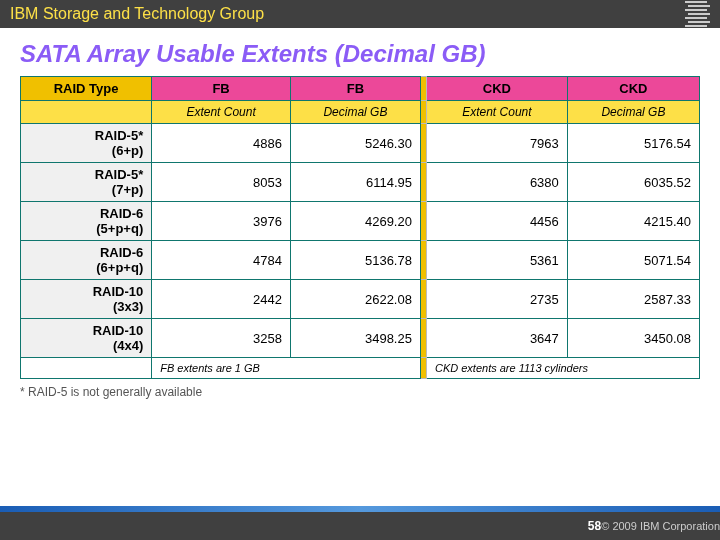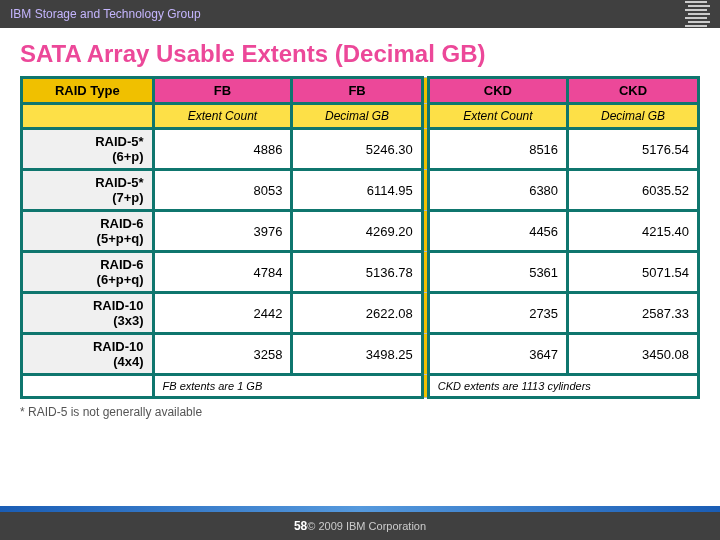--- a/index.html
+++ b/index.html
@@ -14,22 +14,22 @@
     
     .header-bar {
       background: #404040;
       height: 28px;
       display: flex;
       align-items: center;
       justify-content: space-between;
       padding: 0 10px;
     }
     .header-bar-title {
-      color: #c4b5fd;
-      font-size: 12px;
+      color: #fde047;
+      font-size: 16px;
     }
     .ibm-logo {
       display: flex;
       gap: 2px;
       align-items: center;
     }
     .ibm-logo-bars {
       display: flex;
       flex-direction: column;
       gap: 1.5px;
@@ -43,33 +43,34 @@
     .ibm-logo-bars span:nth-child(2) { width: 22px; margin-left: 3px; }
     .ibm-logo-bars span:nth-child(3) { width: 22px; }
     .ibm-logo-bars span:nth-child(4) { width: 22px; margin-left: 3px; }
     .ibm-logo-bars span:nth-child(5) { width: 22px; }
     .ibm-logo-bars span:nth-child(6) { width: 22px; margin-left: 3px; }
     .ibm-logo-bars span:nth-child(7) { width: 22px; }
     
     .page-title {
       font-size: 24px;
       font-weight: bold;
-      color: #ec4899;
+      color: #8b5cf6;
       padding: 12px 20px 8px 20px;
+      font-style: italic;
     }
     
     .table-container {
       padding: 0 20px;
     }
     table {
       border-collapse: collapse;
       width: 100%;
     }
     th, td {
-      border: 3px solid #0f766e;
+      border: 1px solid #0f766e;
       padding: 4px 8px;
       text-align: center;
       vertical-align: middle;
       font-size: 13px;
     }
     
     .header-main th {
       background: #ec4899;
       font-weight: bold;
       color: #000;
@@ -110,21 +111,21 @@
     }
     .page-footer {
       position: absolute;
       bottom: 0;
       left: 0;
       right: 0;
       height: 28px;
       background: #404040;
       display: flex;
       align-items: center;
-      justify-content: center;
+      justify-content: flex-end;
       padding: 0 0;
     }
     .page-number {
       color: #fff;
       font-size: 12px;
       font-weight: bold;
     }
     .footer-copyright {
       color: #ccc;
       font-size: 11px;
@@ -179,21 +180,21 @@
         <th>Decimal GB</th>
       </tr>
     </thead>
     <tbody id="table-body">
     <tr class="data-row">
           <td class="raid-type-cell" style="white-space: pre-line;">RAID-5*
 (6+p)</td>
           <td>4886</td>
           <td>5246.30</td>
           <td class="sep-col" style="background: rgb(240, 192, 0);"></td>
-          <td>8516</td>
+          <td>7963</td>
           <td>5176.54</td>
         </tr>
         <tr class="data-row">
           <td class="raid-type-cell" style="white-space: pre-line;">RAID-5*
 (7+p)</td>
           <td>8053</td>
           <td>6114.95</td>
           <td class="sep-col" style="background: rgb(240, 192, 0);"></td>
           <td>6380</td>
           <td>6035.52</td>

